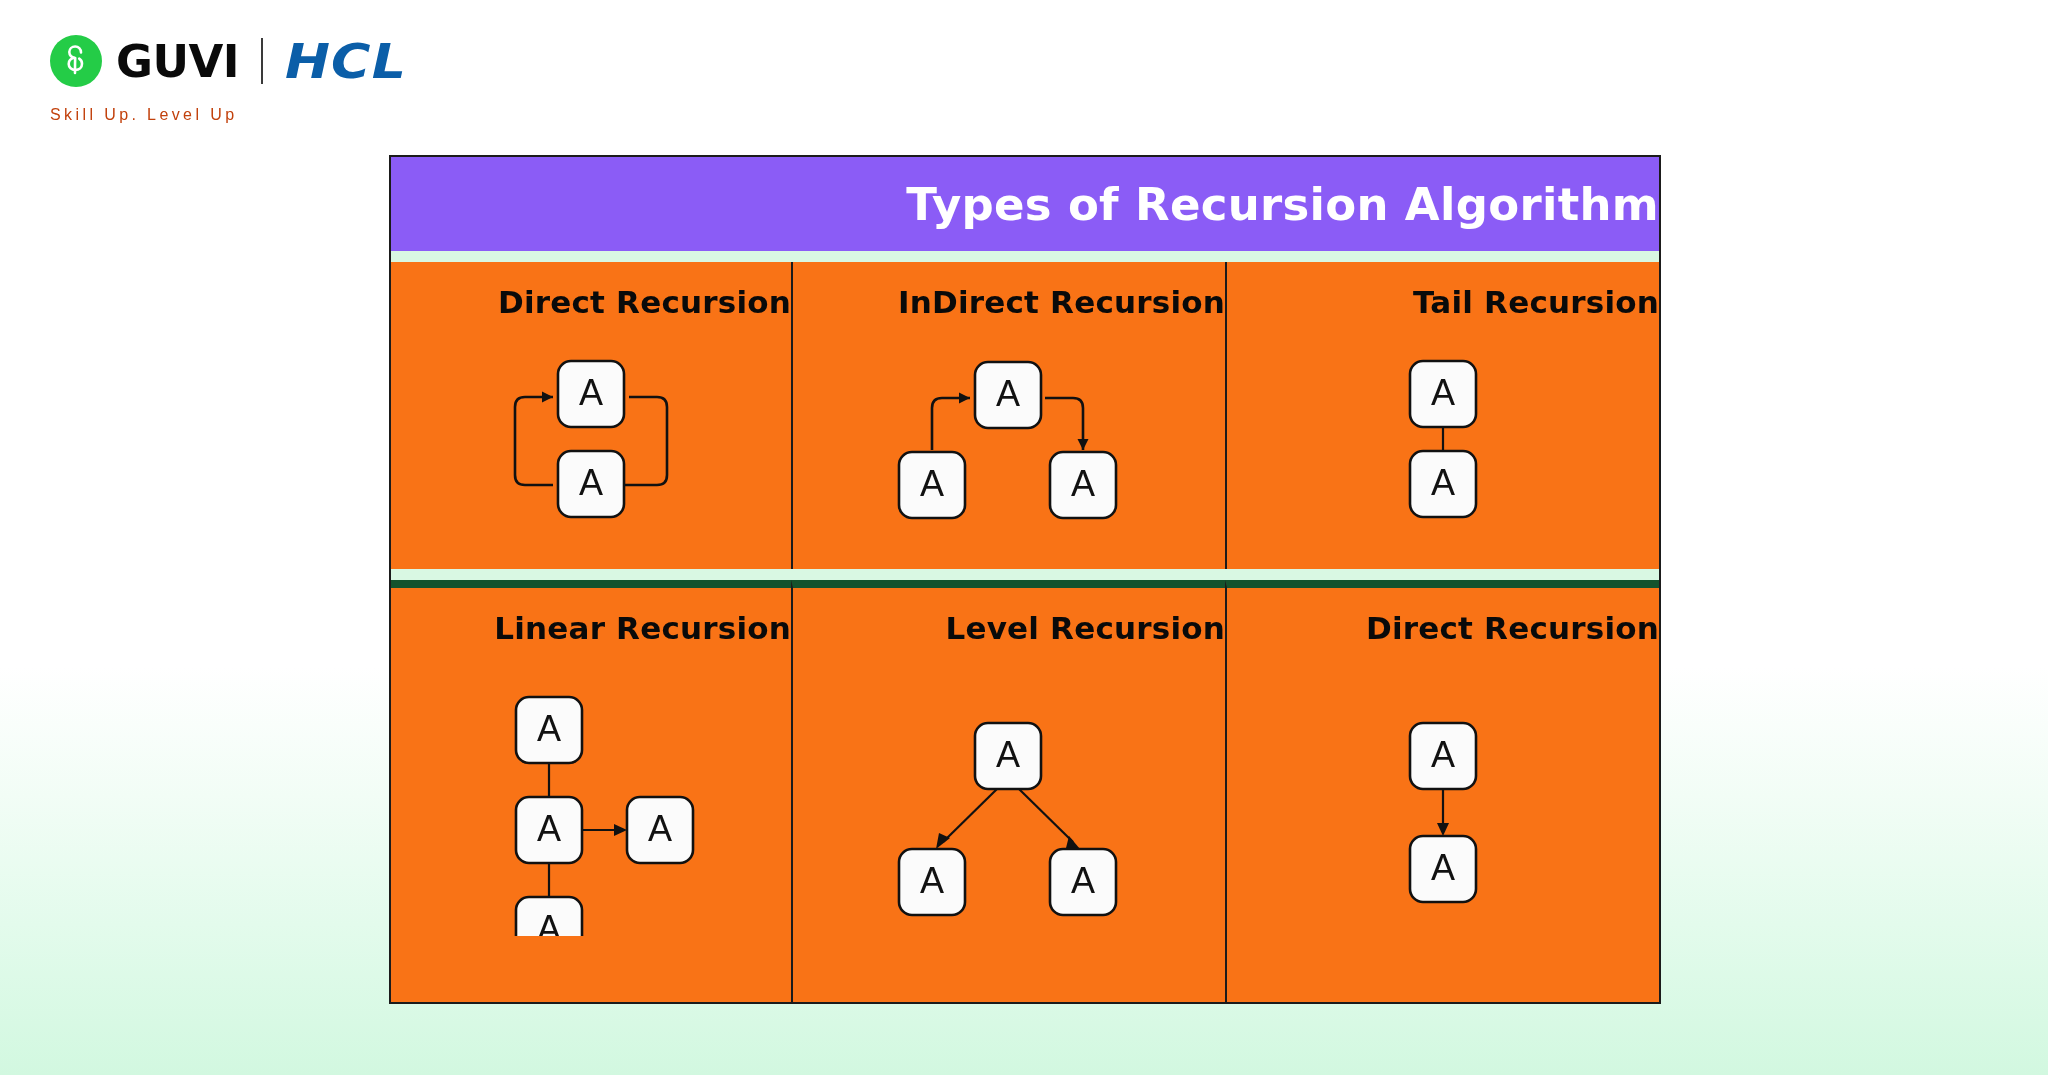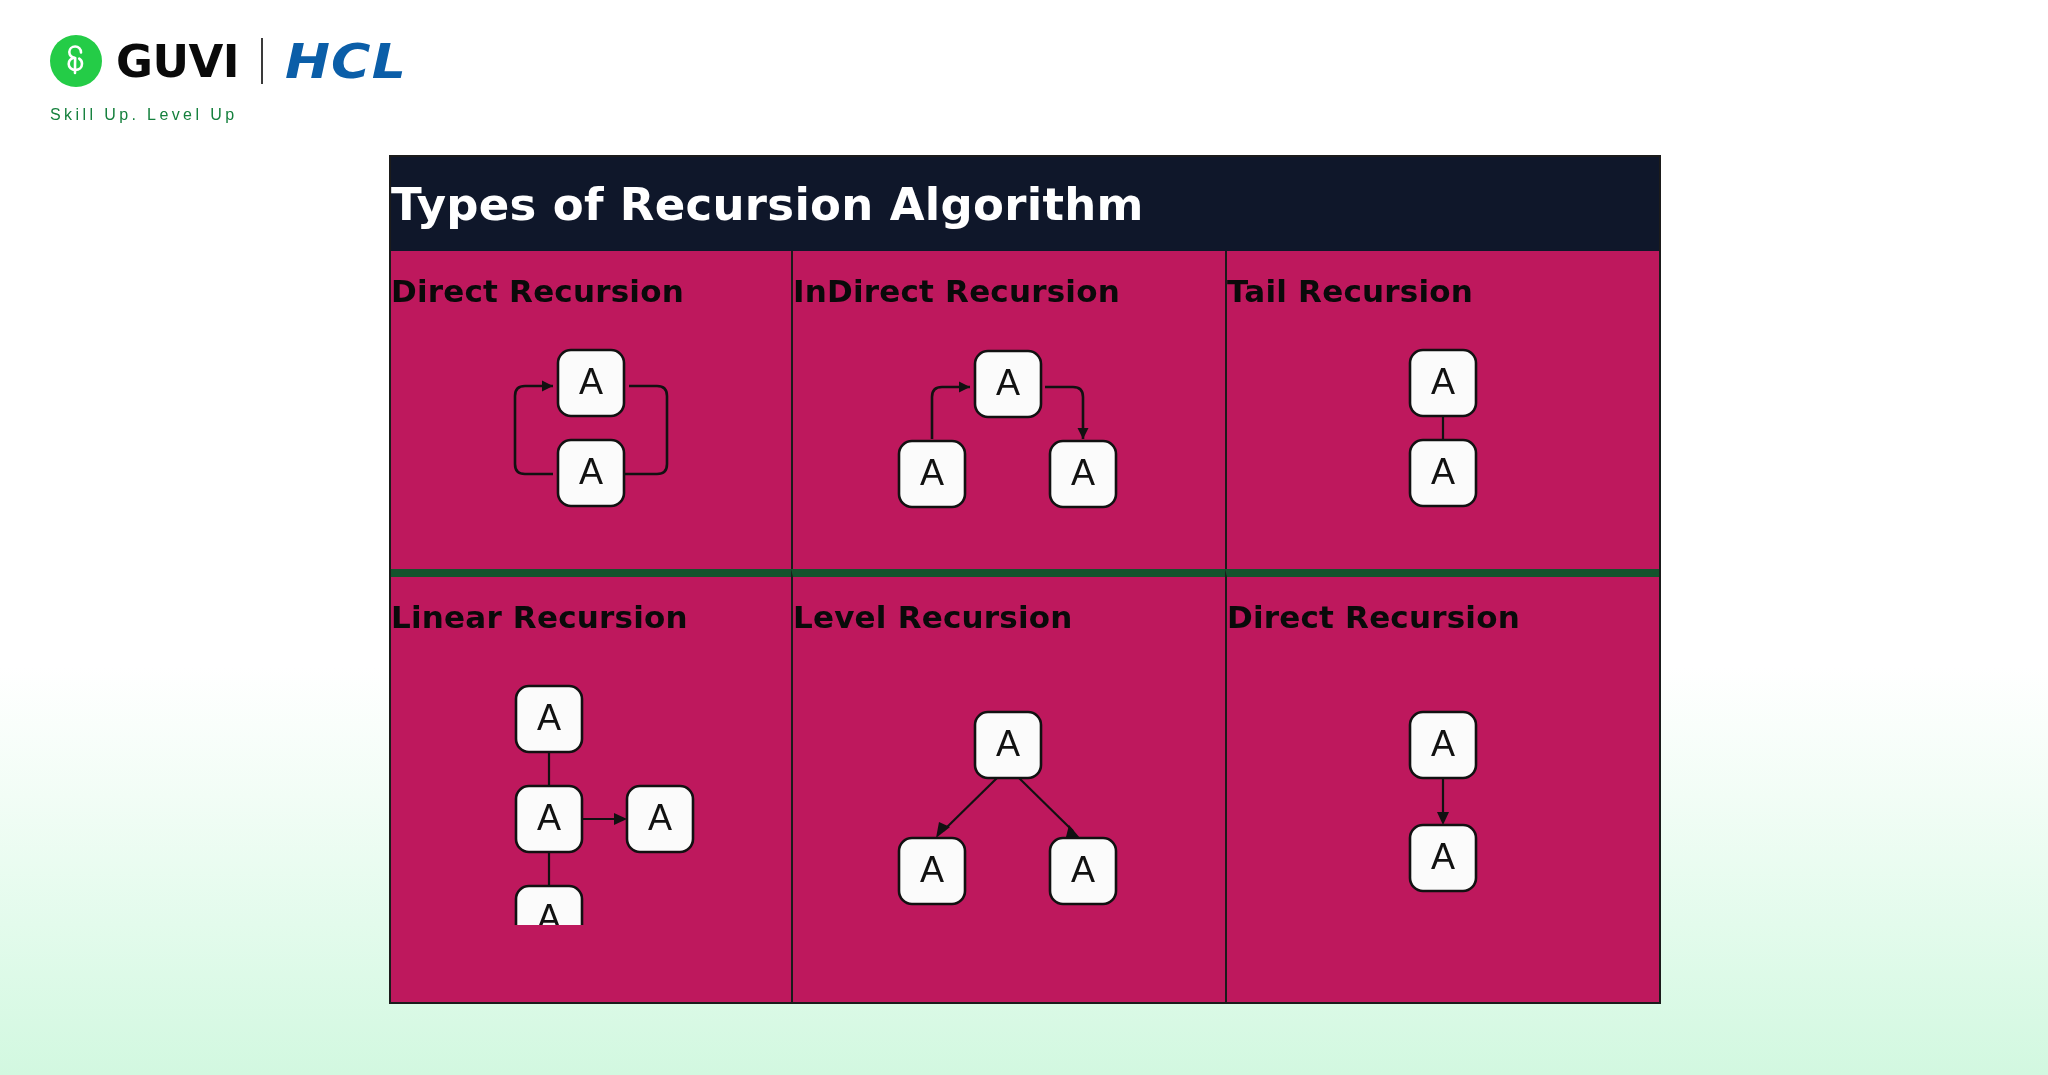--- a/index.html
+++ b/index.html
@@ -66,45 +66,45 @@
     letter-spacing: 1px;
     color: #0b5ea8;
     line-height: 1;
     transform: scaleX(1.12);
     transform-origin: left center;
   }
   .tagline {
     font-family: "Liberation Sans", sans-serif;
     font-size: 16px;
     letter-spacing: 3.4px;
-    color: #15803d;
+    color: #c2410c;
     margin-top: 14px;
     margin-left: 0;
     white-space: nowrap;
   }
 
   
   .table-wrap {
     position: absolute;
     left: 389px;
     top: 155px;
     width: 1272px;
     height: 849px;
     border: 2px solid #1b1b1b;
     box-sizing: border-box;
     display: flex;
     flex-direction: column;
   }
   .table-header {
     height: 94px;
     flex: none;
-    background: #0f172a;
+    background: #8b5cf6;
     display: flex;
     align-items: center;
-    justify-content: flex-start;
+    justify-content: flex-end;
     box-sizing: border-box;
   }
   .table-title {
     color: #ffffff;
     font-family: "DejaVu Sans", sans-serif;
     font-size: 45px;
     font-weight: 700;
     letter-spacing: 0.3px;
     white-space: nowrap;
   }
@@ -120,25 +120,26 @@
     min-height: 0;
   }
   .t-row.row-top { flex: 0 0 318px; }
   .t-row.row-bottom { flex: 1 1 auto; }
   .t-row.row-bottom .t-cell { border-top: 8px solid #14532d; }
 
   .t-cell {
     flex: 1 1 0;
     position: relative;
     box-sizing: border-box;
-    background: #be185d;
+    background: #f97316;
     display: flex;
     flex-direction: column;
-    align-items: flex-start;
+    align-items: flex-end;
     overflow: hidden;
+    margin-top: 11px;
   }
   .t-cell + .t-cell { border-left: 2px solid #1b1b1b; }
   .t-cell.col-1 { flex: 0 0 400px; }
   .t-cell.col-2 { flex: 0 0 434px; }
   .t-cell.col-3 { flex: 1 1 auto; }
 
   .cell-title {
     margin-top: 22px;
     font-family: "DejaVu Sans", sans-serif;
     font-size: 31px;

